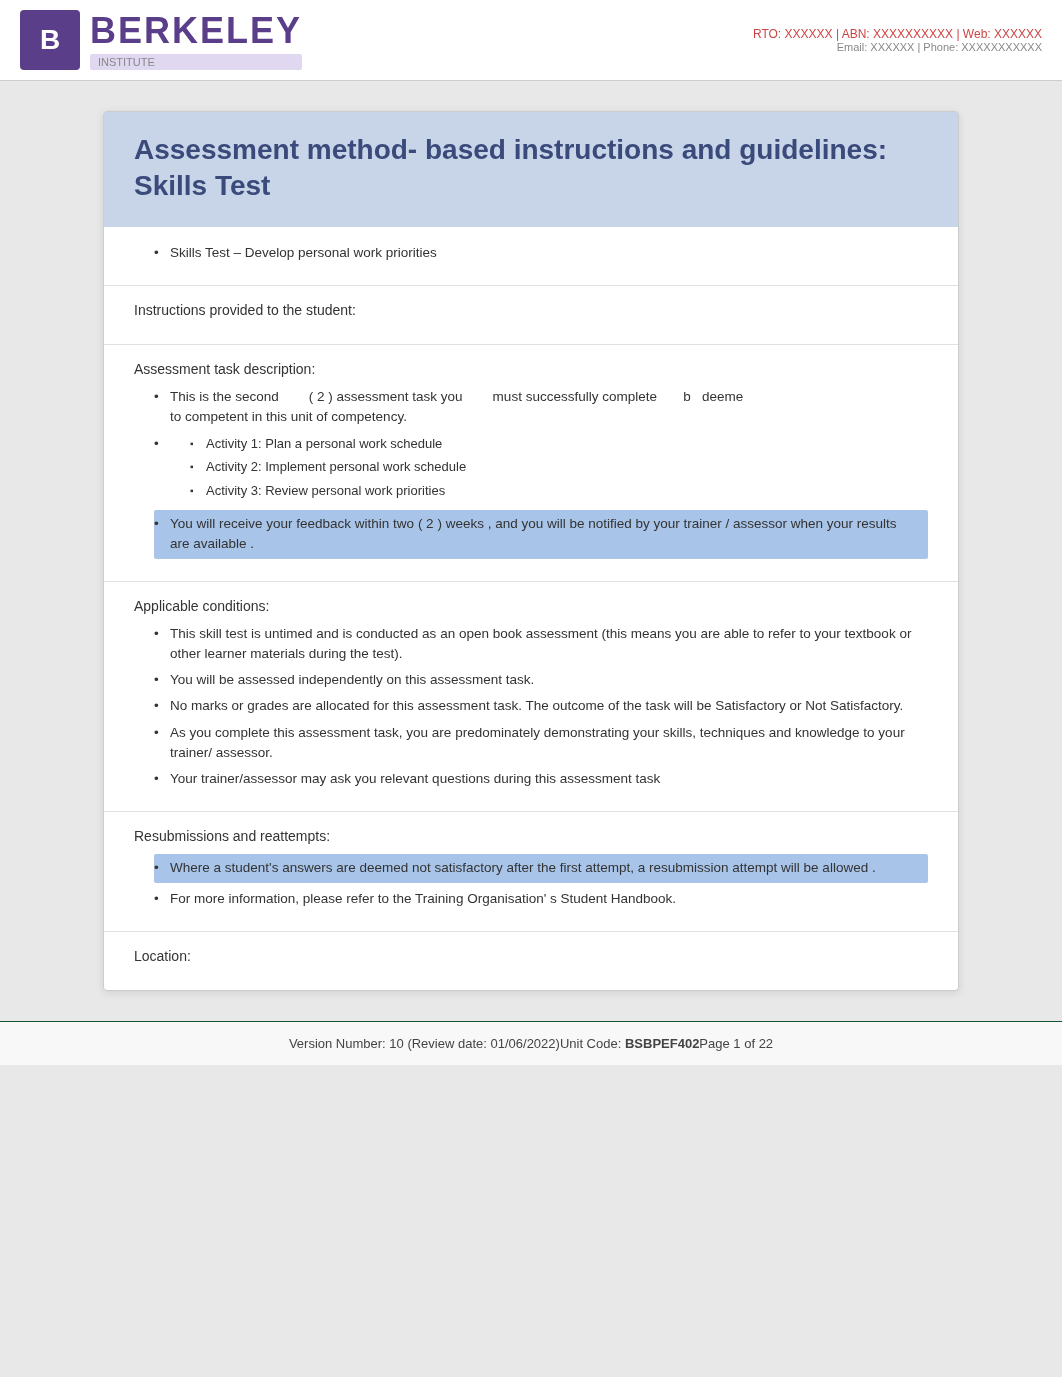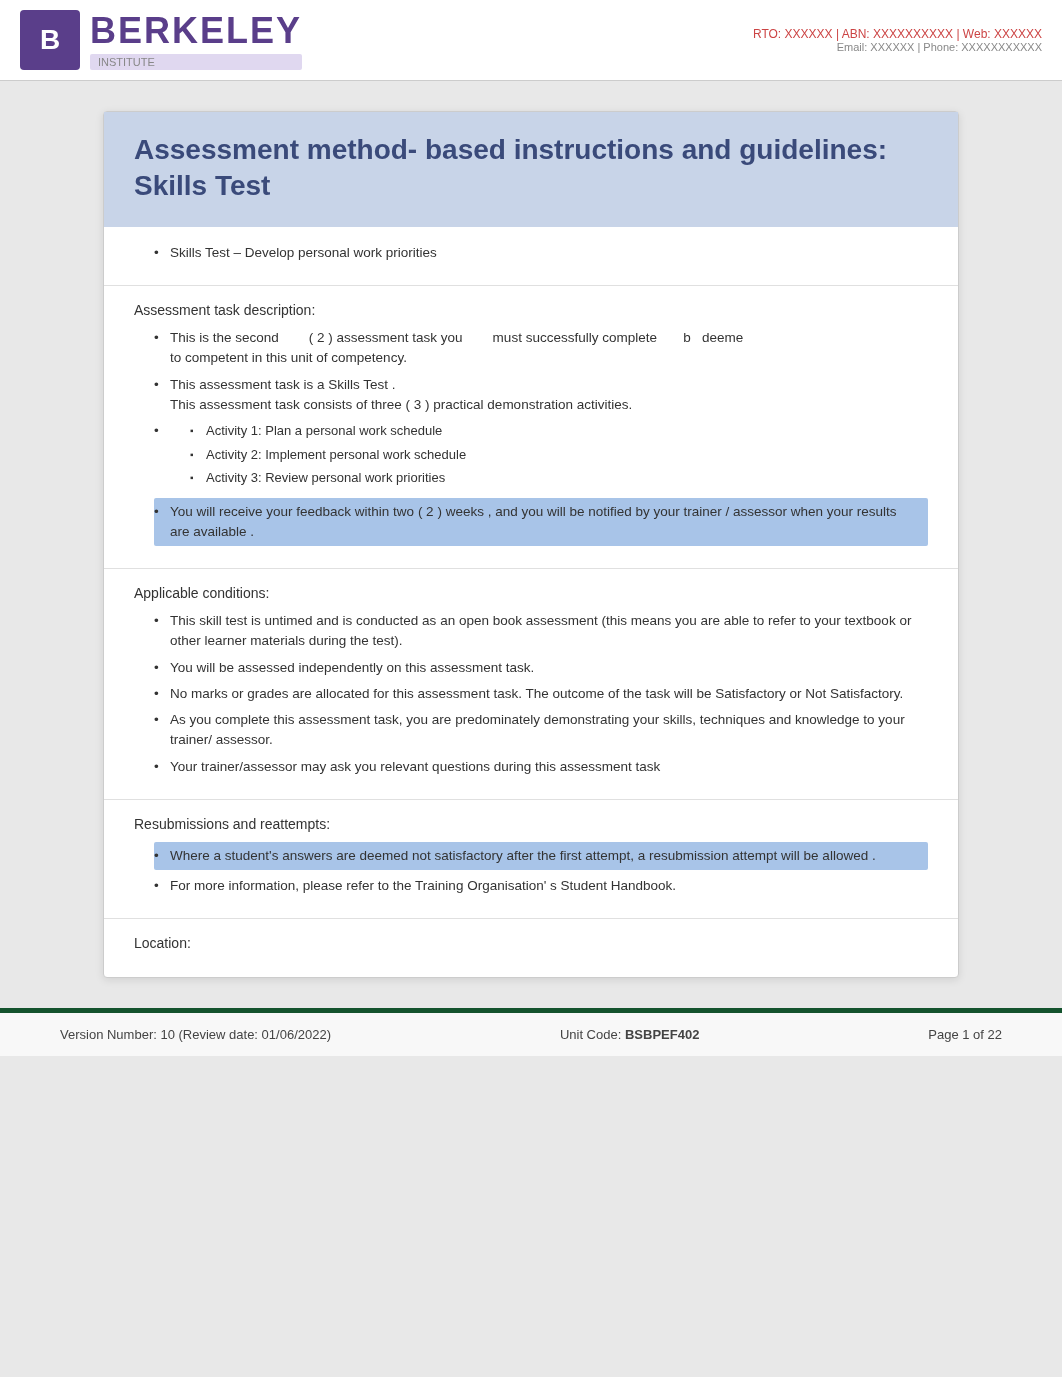--- a/index.html
+++ b/index.html
@@ -149,26 +149,26 @@
     .highlight-item {
       background: #a8c4e8;
       padding: 4px 12px;
       border-radius: 2px;
       margin-bottom: 4px;
     }
 
     
     .footer {
       display: flex;
-      justify-content: space-between;
+      justify-content: center;
       padding: 14px 60px;
       font-size: 13px;
       color: #444;
       background: #f8f8f8;
-      border-top: 5px solid #14532d;
+      border-top: 1px solid #14532d;
     }
     .footer span { font-size: 13px; }
     .footer .bold { font-weight: bold; }
   </style>
 </head>
 <body>
 
 <div class="header">
   <div class="logo-area">
     <div class="logo-box">
@@ -194,31 +194,30 @@
       <span></span>
     </div>
   </div>
 
   <div class="section">
     <ul class="bullet-list">
       <li>Skills Test – Develop personal work priorities</li>
     </ul>
   </div>
 
+  <div class="section">
+    <div class="section-label">Instructions   provided   to  the  student:</div>
+  </div>
 
   <div class="section">
     <div class="section-label">Assessment task  description:</div>
     <ul class="bullet-list">
       <li>
         This is the second &nbsp;&nbsp;&nbsp;&nbsp;&nbsp;&nbsp; ( 2 ) assessment task you &nbsp;&nbsp;&nbsp;&nbsp;&nbsp;&nbsp; must successfully complete &nbsp;&nbsp;&nbsp;&nbsp;&nbsp; b &nbsp; deeme<br>
         to competent in this unit of competency.
-      </li>
-      <li>
-        This assessment task is a Skills Test .<br>
-        This assessment task consists of three ( 3 ) practical demonstration activities.
       </li>
       <li>
         <ul class="sub-bullet-list">
           <li>Activity 1: Plan a personal work schedule</li>
           <li>Activity 2: Implement personal work schedule</li>
           <li>Activity 3: Review personal work priorities</li>
         </ul>
       </li>
     </ul>
     <ul class="bullet-list" style="margin-top:10px;">

